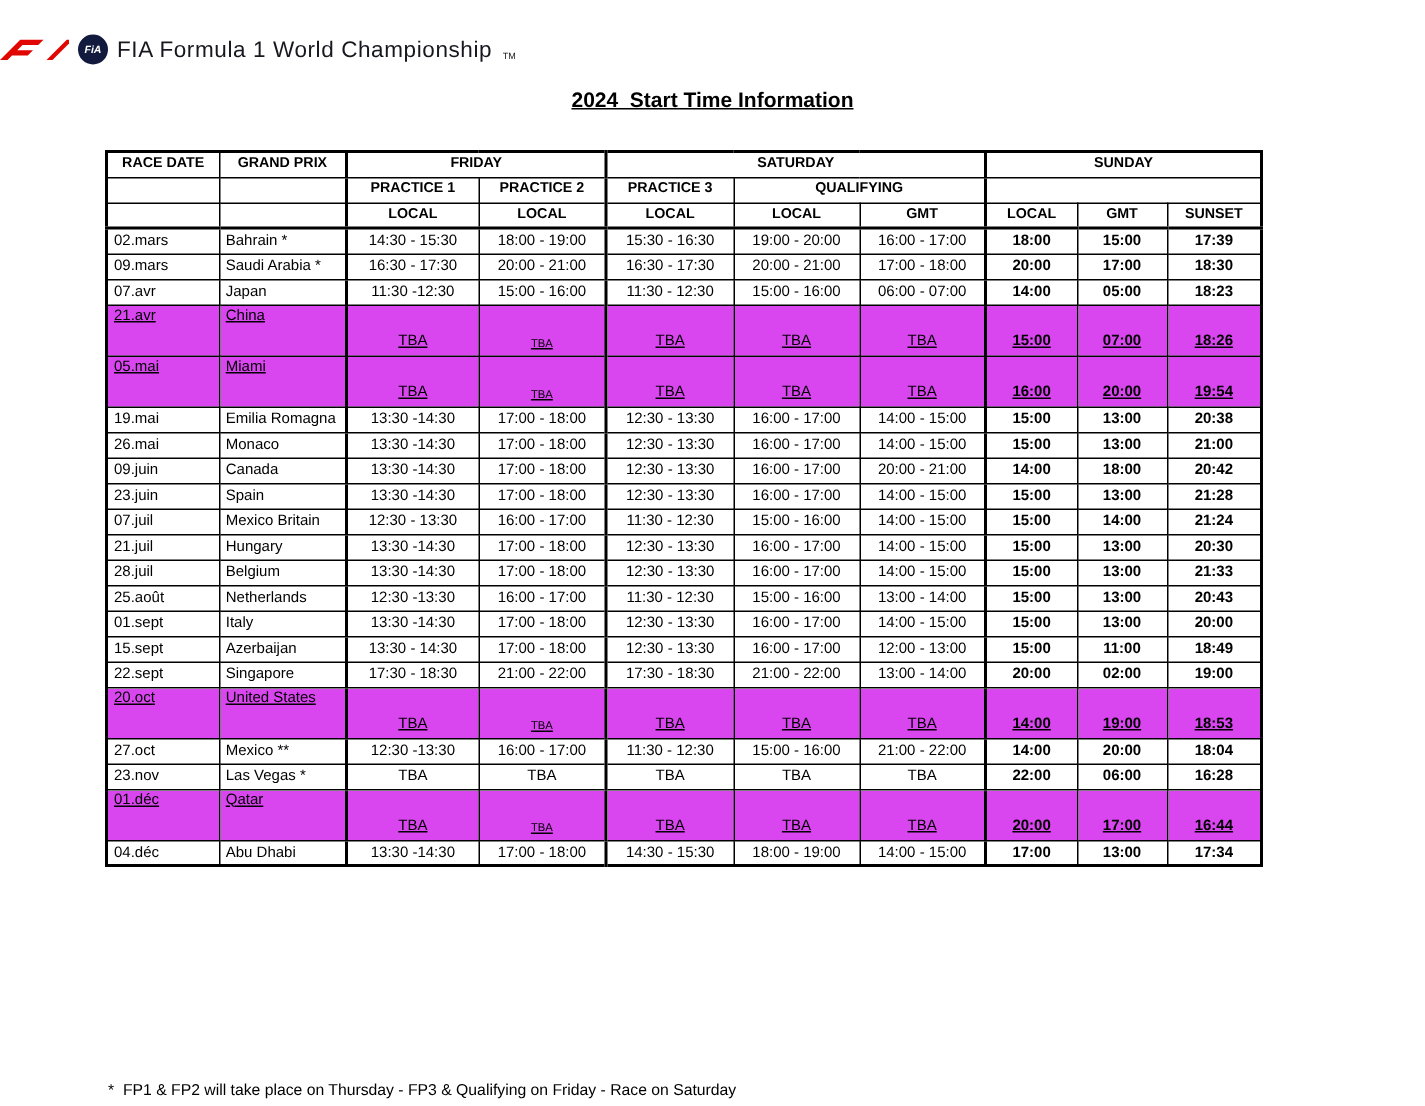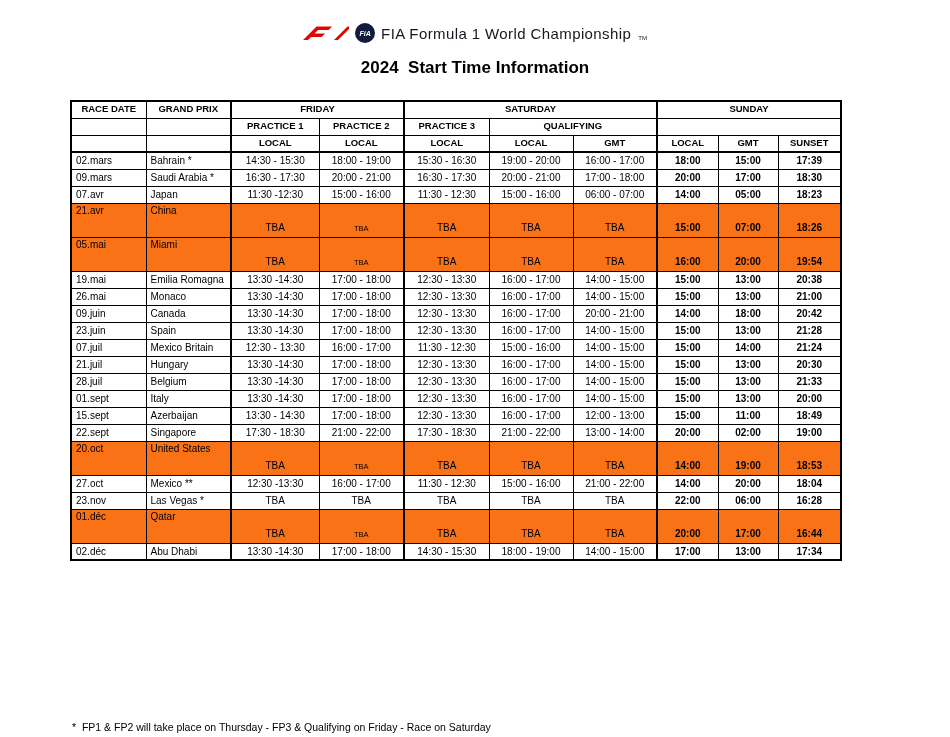--- a/index.html
+++ b/index.html
@@ -4,37 +4,37 @@
 <style>
   * { margin:0; padding:0; box-sizing:border-box; }
   html,body { background:#ffffff; }
   body {
     width:950px; height:737px; position:relative; overflow:hidden;
     font-family:"Liberation Sans", sans-serif; color:#000;
   }
   
   .brand-row {
     position:absolute; top:24px; left:0; width:100%;
-    display:flex; justify-content:center; align-items:center; gap:7px;
+    display:flex; justify-content:flex-start; align-items:center; gap:7px;
   }
   .f1-logo-svg { display:block; }
   .fia-badge {
     width:18px; height:18px; border-radius:50%;
     background:#121a3e; color:#fff;
     display:flex; align-items:center; justify-content:center;
     font-size:7px; font-weight:bold; font-style:italic;
     box-shadow:0 0 0 1px #121a3e;
   }
   .champ-text {
     font-size:15px; color:#17171f; letter-spacing:0.4px; white-space:pre;
   }
   .tm { font-size:6px; color:#17171f; align-self:flex-end; margin-bottom:1px; }
   .page-title {
     position:absolute; top:58px; left:0; width:100%;
-    text-align:center; font-weight:bold; font-size:17px; white-space:pre;
+    text-align:center; font-weight:bold; font-size:14px; white-space:pre;text-decoration:underline;
   }
   
   table.times {
     position:absolute; left:70px; top:100px; width:770px;
     border-collapse:collapse; table-layout:fixed;
     border:2px solid #000;
   }
   .times th, .times td {
     border:1px solid #000;
     font-size:10px; line-height:1.15;
@@ -43,21 +43,21 @@
   }
   .times thead th { font-weight:bold; text-align:center; font-size:9.5px; }
   .times thead tr:last-child th { border-bottom-width:2px; }
   .grpL { border-left-width:2px !important; }
   td.left { text-align:left; padding-left:4px; }
   td.center { text-align:center; }
   td.bold { font-weight:bold; }
   tr.tall { height:34px; }
   tr.tall td.vtop { vertical-align:top; }
   tr.tall td.vbottom { vertical-align:bottom; padding-bottom:3px; }
-  tr.pink td { background:#f97316; }
+  tr.pink td { background:#d946ef;text-decoration:underline; }
   td.tba-small { font-size:7.5px; }
   
   .footnotes {
     position:absolute; left:72px; top:678px;
     font-size:10.5px; line-height:1.9; white-space:pre;
   }
   .version {
     position:absolute; right:88px; top:710px;
     font-size:10px;
     margin-top:36px;
@@ -260,20 +260,32 @@
         <td class="center grpL">13:30 -14:30</td>
         <td class="center">17:00 - 18:00</td>
         <td class="center grpL">12:30 - 13:30</td>
         <td class="center">16:00 - 17:00</td>
         <td class="center">14:00 - 15:00</td>
         <td class="center bold grpL">15:00</td>
         <td class="center bold">13:00</td>
         <td class="center bold">21:33</td>
       </tr>
       <tr>
+        <td class="left">25.août</td>
+        <td class="left">Netherlands</td>
+        <td class="center grpL">12:30 -13:30</td>
+        <td class="center">16:00 - 17:00</td>
+        <td class="center grpL">11:30 - 12:30</td>
+        <td class="center">15:00 - 16:00</td>
+        <td class="center">13:00 - 14:00</td>
+        <td class="center bold grpL">15:00</td>
+        <td class="center bold">13:00</td>
+        <td class="center bold">20:43</td>
+      </tr>
+      <tr>
         <td class="left">01.sept</td>
         <td class="left">Italy</td>
         <td class="center grpL">13:30 -14:30</td>
         <td class="center">17:00 - 18:00</td>
         <td class="center grpL">12:30 - 13:30</td>
         <td class="center">16:00 - 17:00</td>
         <td class="center">14:00 - 15:00</td>
         <td class="center bold grpL">15:00</td>
         <td class="center bold">13:00</td>
         <td class="center bold">20:00</td>
@@ -344,21 +356,21 @@
         <td class="center grpL vbottom">TBA</td>
         <td class="center vbottom tba-small">TBA</td>
         <td class="center grpL vbottom">TBA</td>
         <td class="center vbottom">TBA</td>
         <td class="center vbottom">TBA</td>
         <td class="center bold grpL vbottom">20:00</td>
         <td class="center bold vbottom">17:00</td>
         <td class="center bold vbottom">16:44</td>
       </tr>
       <tr>
-        <td class="left">02.déc</td>
+        <td class="left">04.déc</td>
         <td class="left">Abu Dhabi</td>
         <td class="center grpL">13:30 -14:30</td>
         <td class="center">17:00 - 18:00</td>
         <td class="center grpL">14:30 - 15:30</td>
         <td class="center">18:00 - 19:00</td>
         <td class="center">14:00 - 15:00</td>
         <td class="center bold grpL">17:00</td>
         <td class="center bold">13:00</td>
         <td class="center bold">17:34</td>
       </tr>

